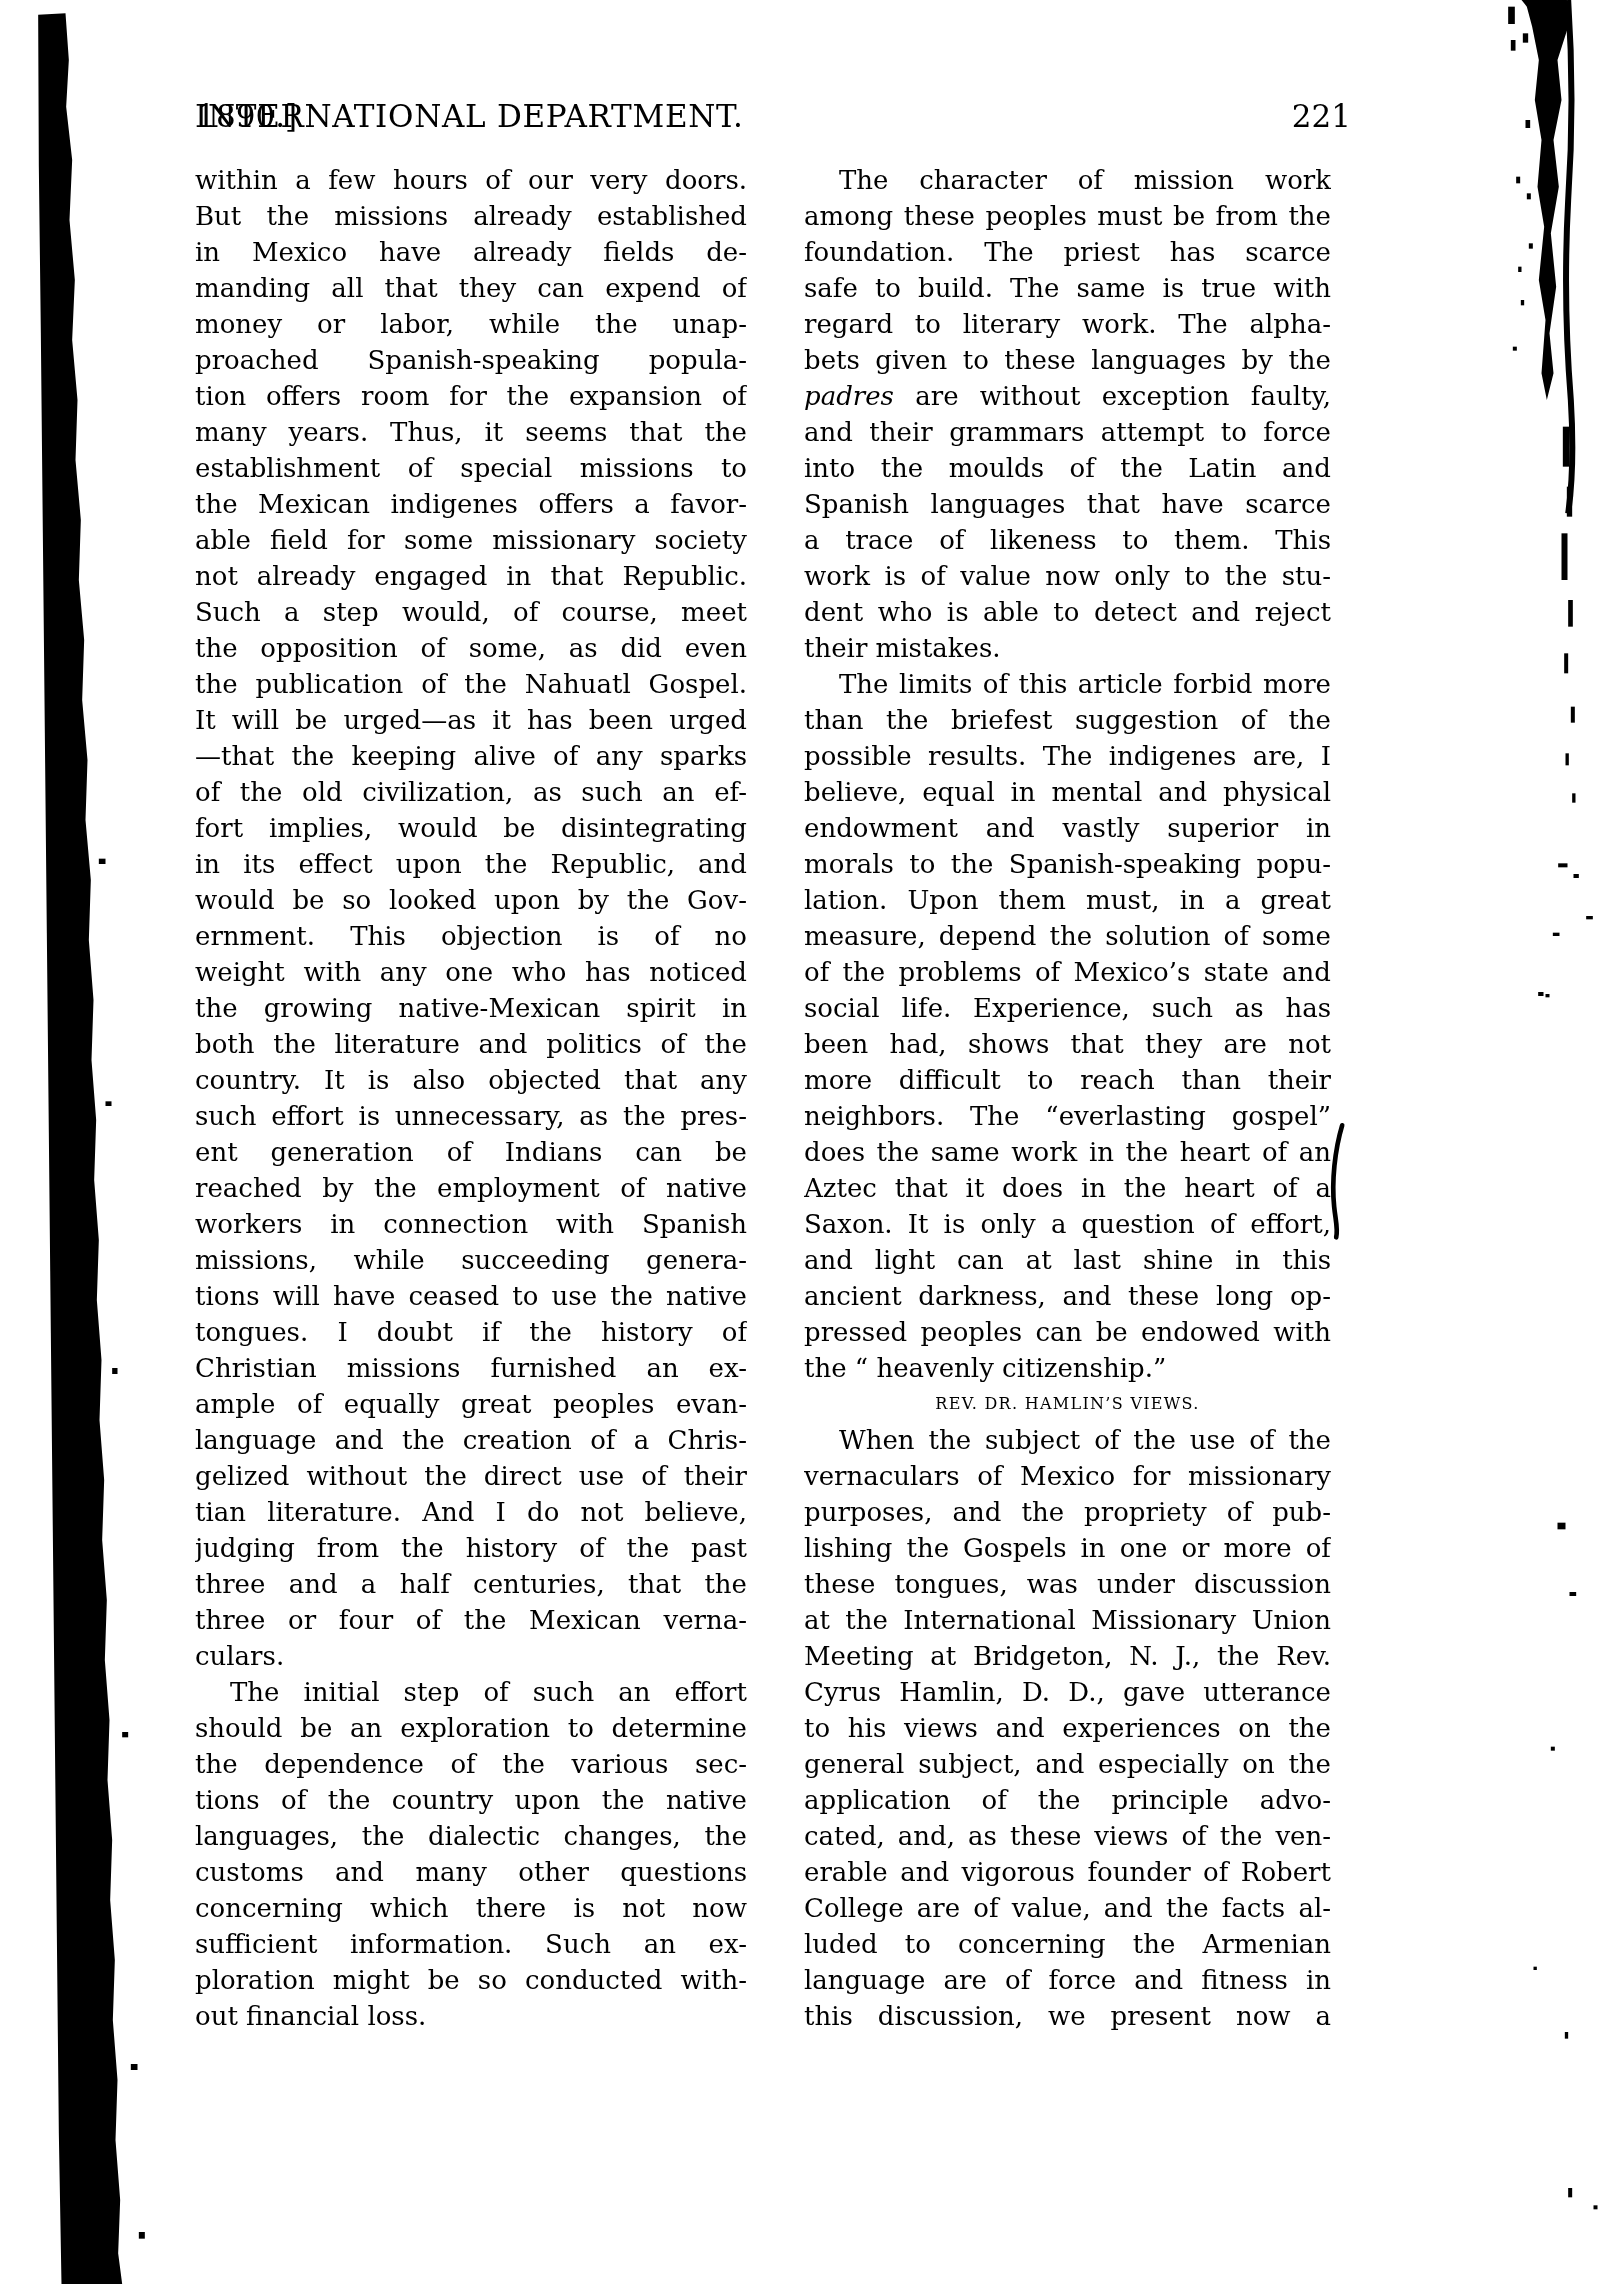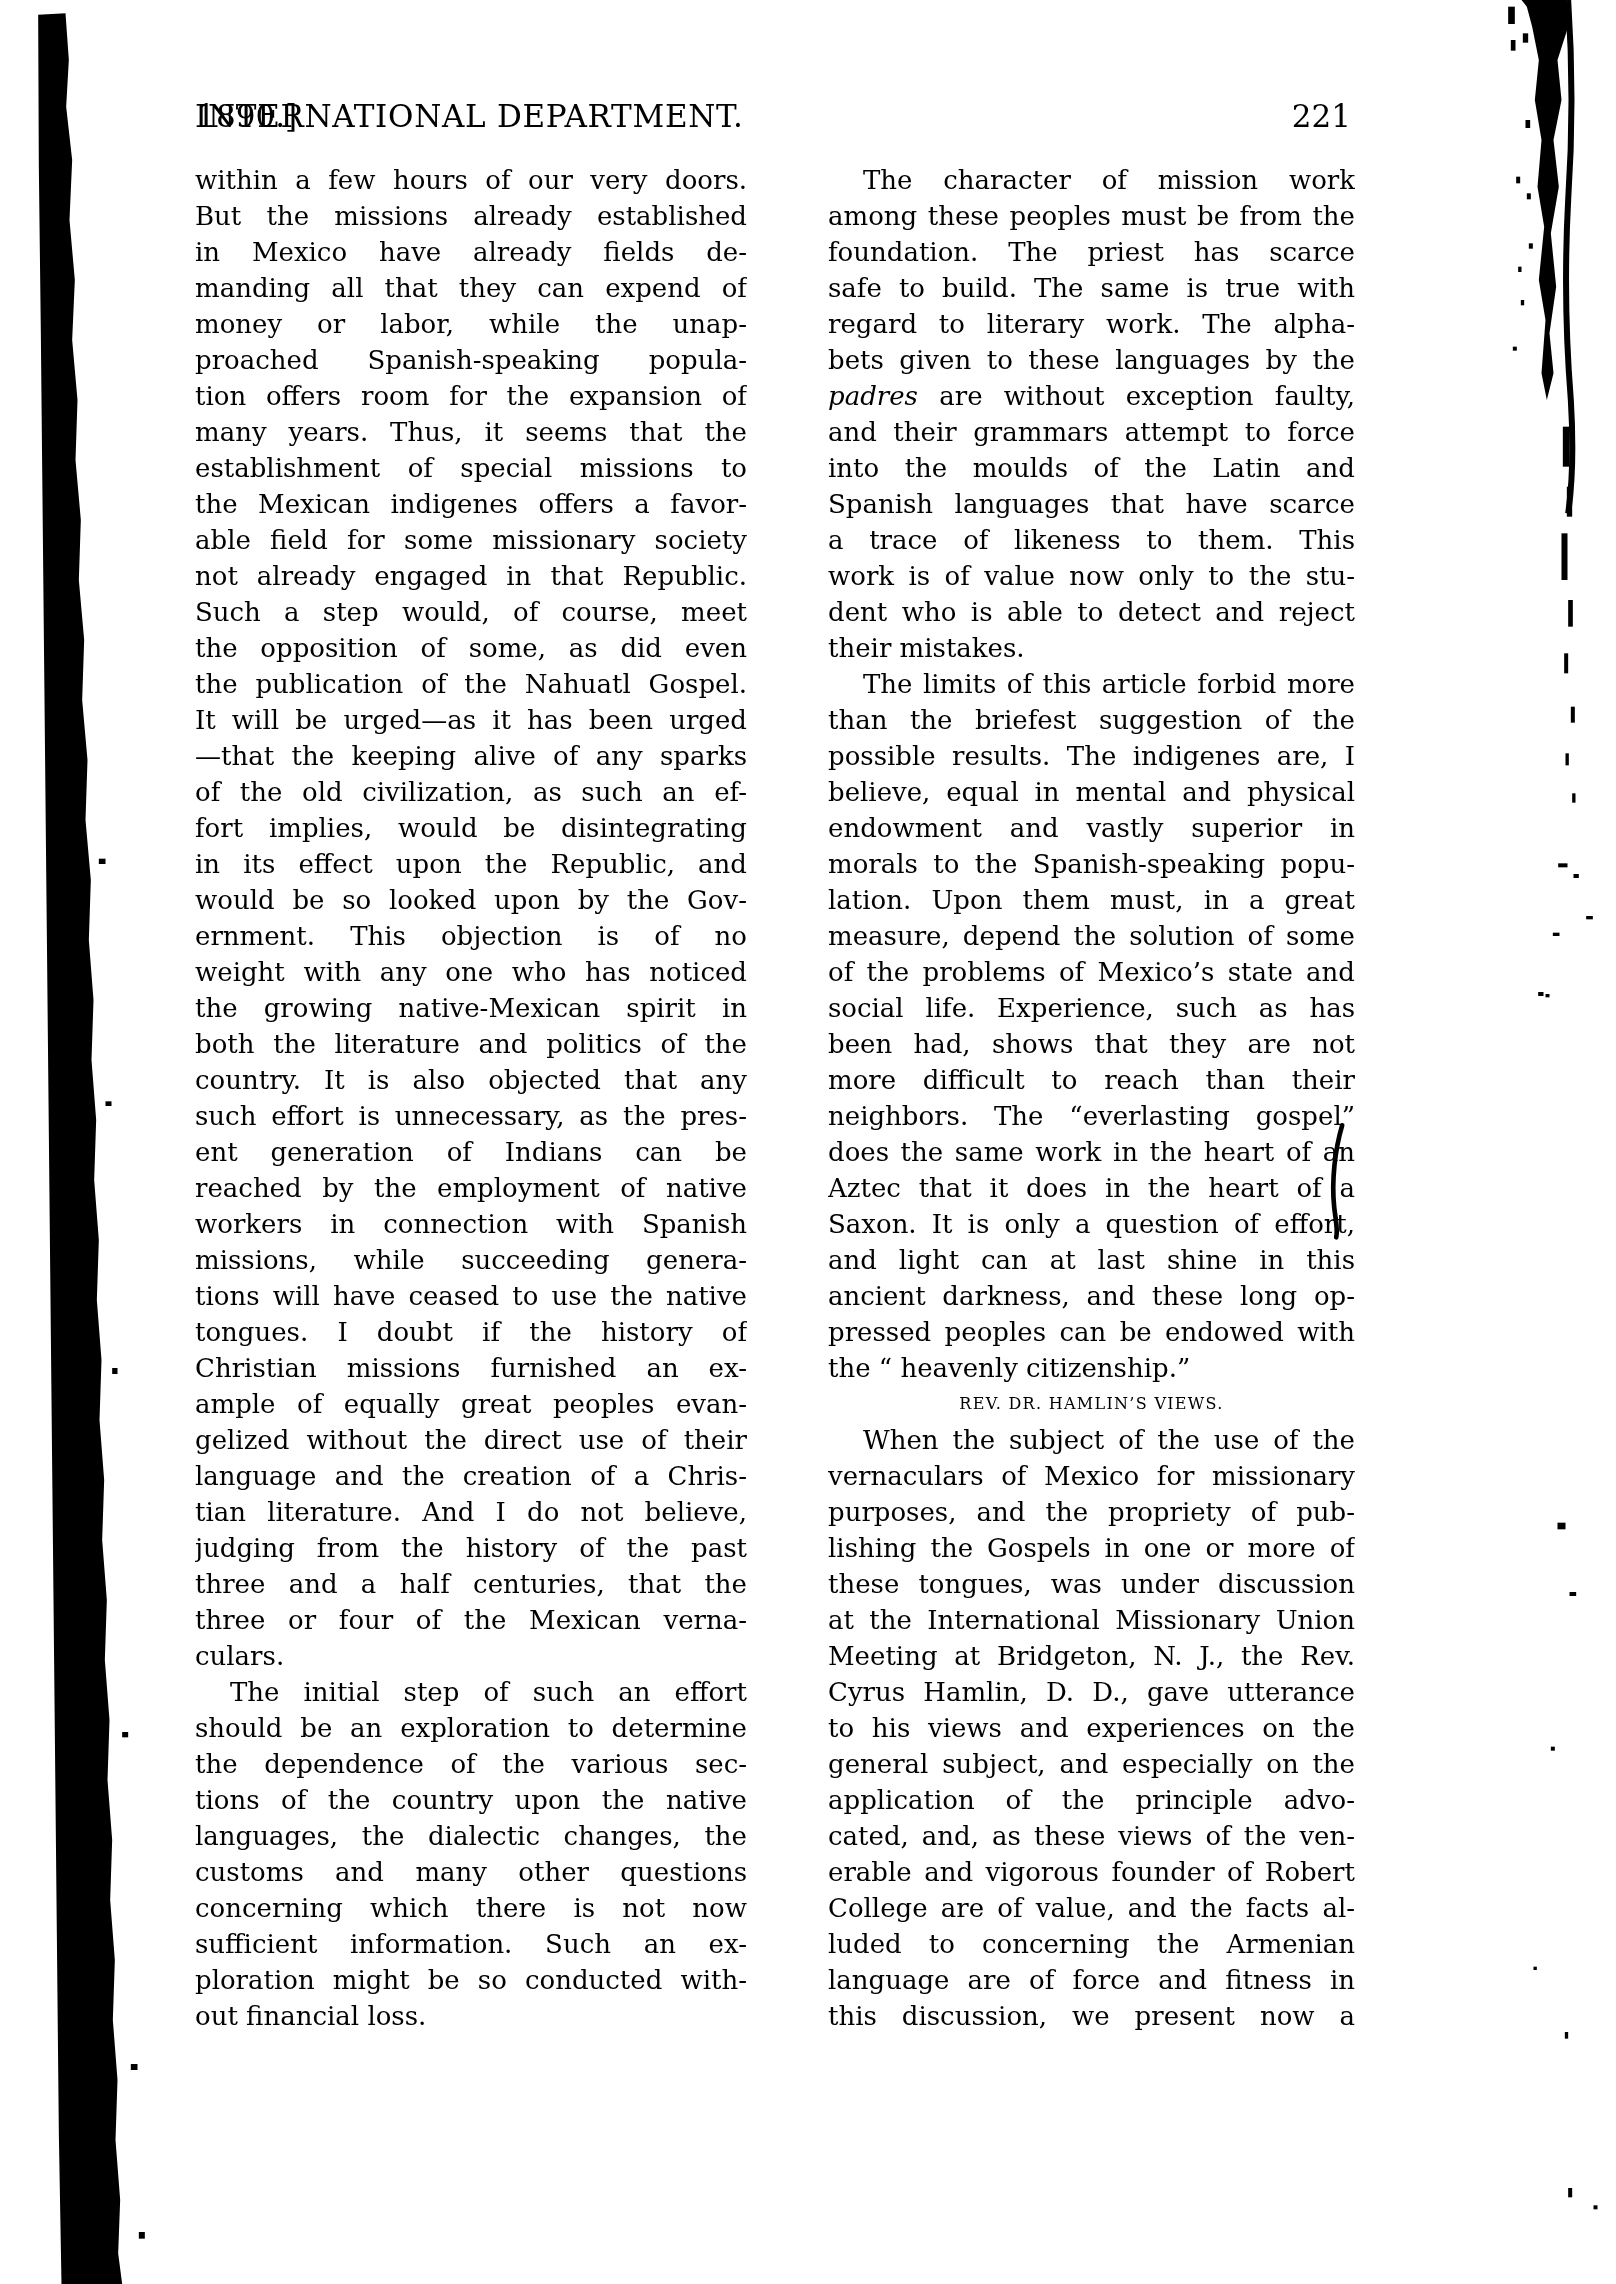--- a/index.html
+++ b/index.html
@@ -10,21 +10,21 @@
     font-family:"DejaVu Serif","Liberation Serif",serif;
   }
   .artifacts{position:absolute;left:0;top:0;width:1617px;height:2284px;z-index:1;pointer-events:none;}
   .page-header{position:absolute;left:195px;top:100px;width:1160px;height:37px;z-index:2;
     font-size:31px;line-height:33px;}
   .h-left{position:absolute;left:1.3px;top:0;}
   .h-center{position:absolute;left:0;top:0;width:100%;text-align:left;letter-spacing:0.7px;}
   .h-right{position:absolute;right:4px;top:0;}
   .cols{position:absolute;left:195px;top:162px;width:1160px;z-index:2;display:flex;}
   .col{font-size:26px;line-height:36px;}
-  .col-left{width:552px;margin-right:81px;}
+  .col-left{width:552px;margin-right:57px;}
   .col-right{width:527px;}
   .line{
     text-align:justify;text-align-last:justify;-moz-text-align-last:justify;
     max-height:36px;overflow:hidden;
   }
   .line.end{text-align-last:left;-moz-text-align-last:left;}
   .line.indent{text-indent:35px;}
   .line.heading{
     text-align:right;text-align-last:center;-moz-text-align-last:center;
     font-size:16px;letter-spacing:1.3px;
@@ -133,22 +133,22 @@
       <div class="line">country.   It is also objected that any</div>
       <div class="line">such effort is unnecessary, as the pres-</div>
       <div class="line">ent generation of Indians can be</div>
       <div class="line">reached by the employment of native</div>
       <div class="line">workers in connection with Spanish</div>
       <div class="line">missions, while succeeding genera-</div>
       <div class="line">tions will have ceased to use the native</div>
       <div class="line">tongues.  I doubt if the history of</div>
       <div class="line">Christian missions furnished an ex-</div>
       <div class="line">ample of equally great peoples evan-</div>
+      <div class="line">language and the creation of a Chris-</div>
       <div class="line">gelized without the direct use of their</div>
-      <div class="line">language and the creation of a Chris-</div>
       <div class="line">tian literature.   And I do not believe,</div>
       <div class="line">judging from the history of the past</div>
       <div class="line">three and a half centuries, that the</div>
       <div class="line">three or four of the Mexican verna-</div>
       <div class="line end">culars.</div>
       <div class="line indent">The initial step of such an effort</div>
       <div class="line">should be an exploration to determine</div>
       <div class="line">the dependence of the various sec-</div>
       <div class="line">tions of the country upon the native</div>
       <div class="line">languages, the dialectic changes, the</div>

